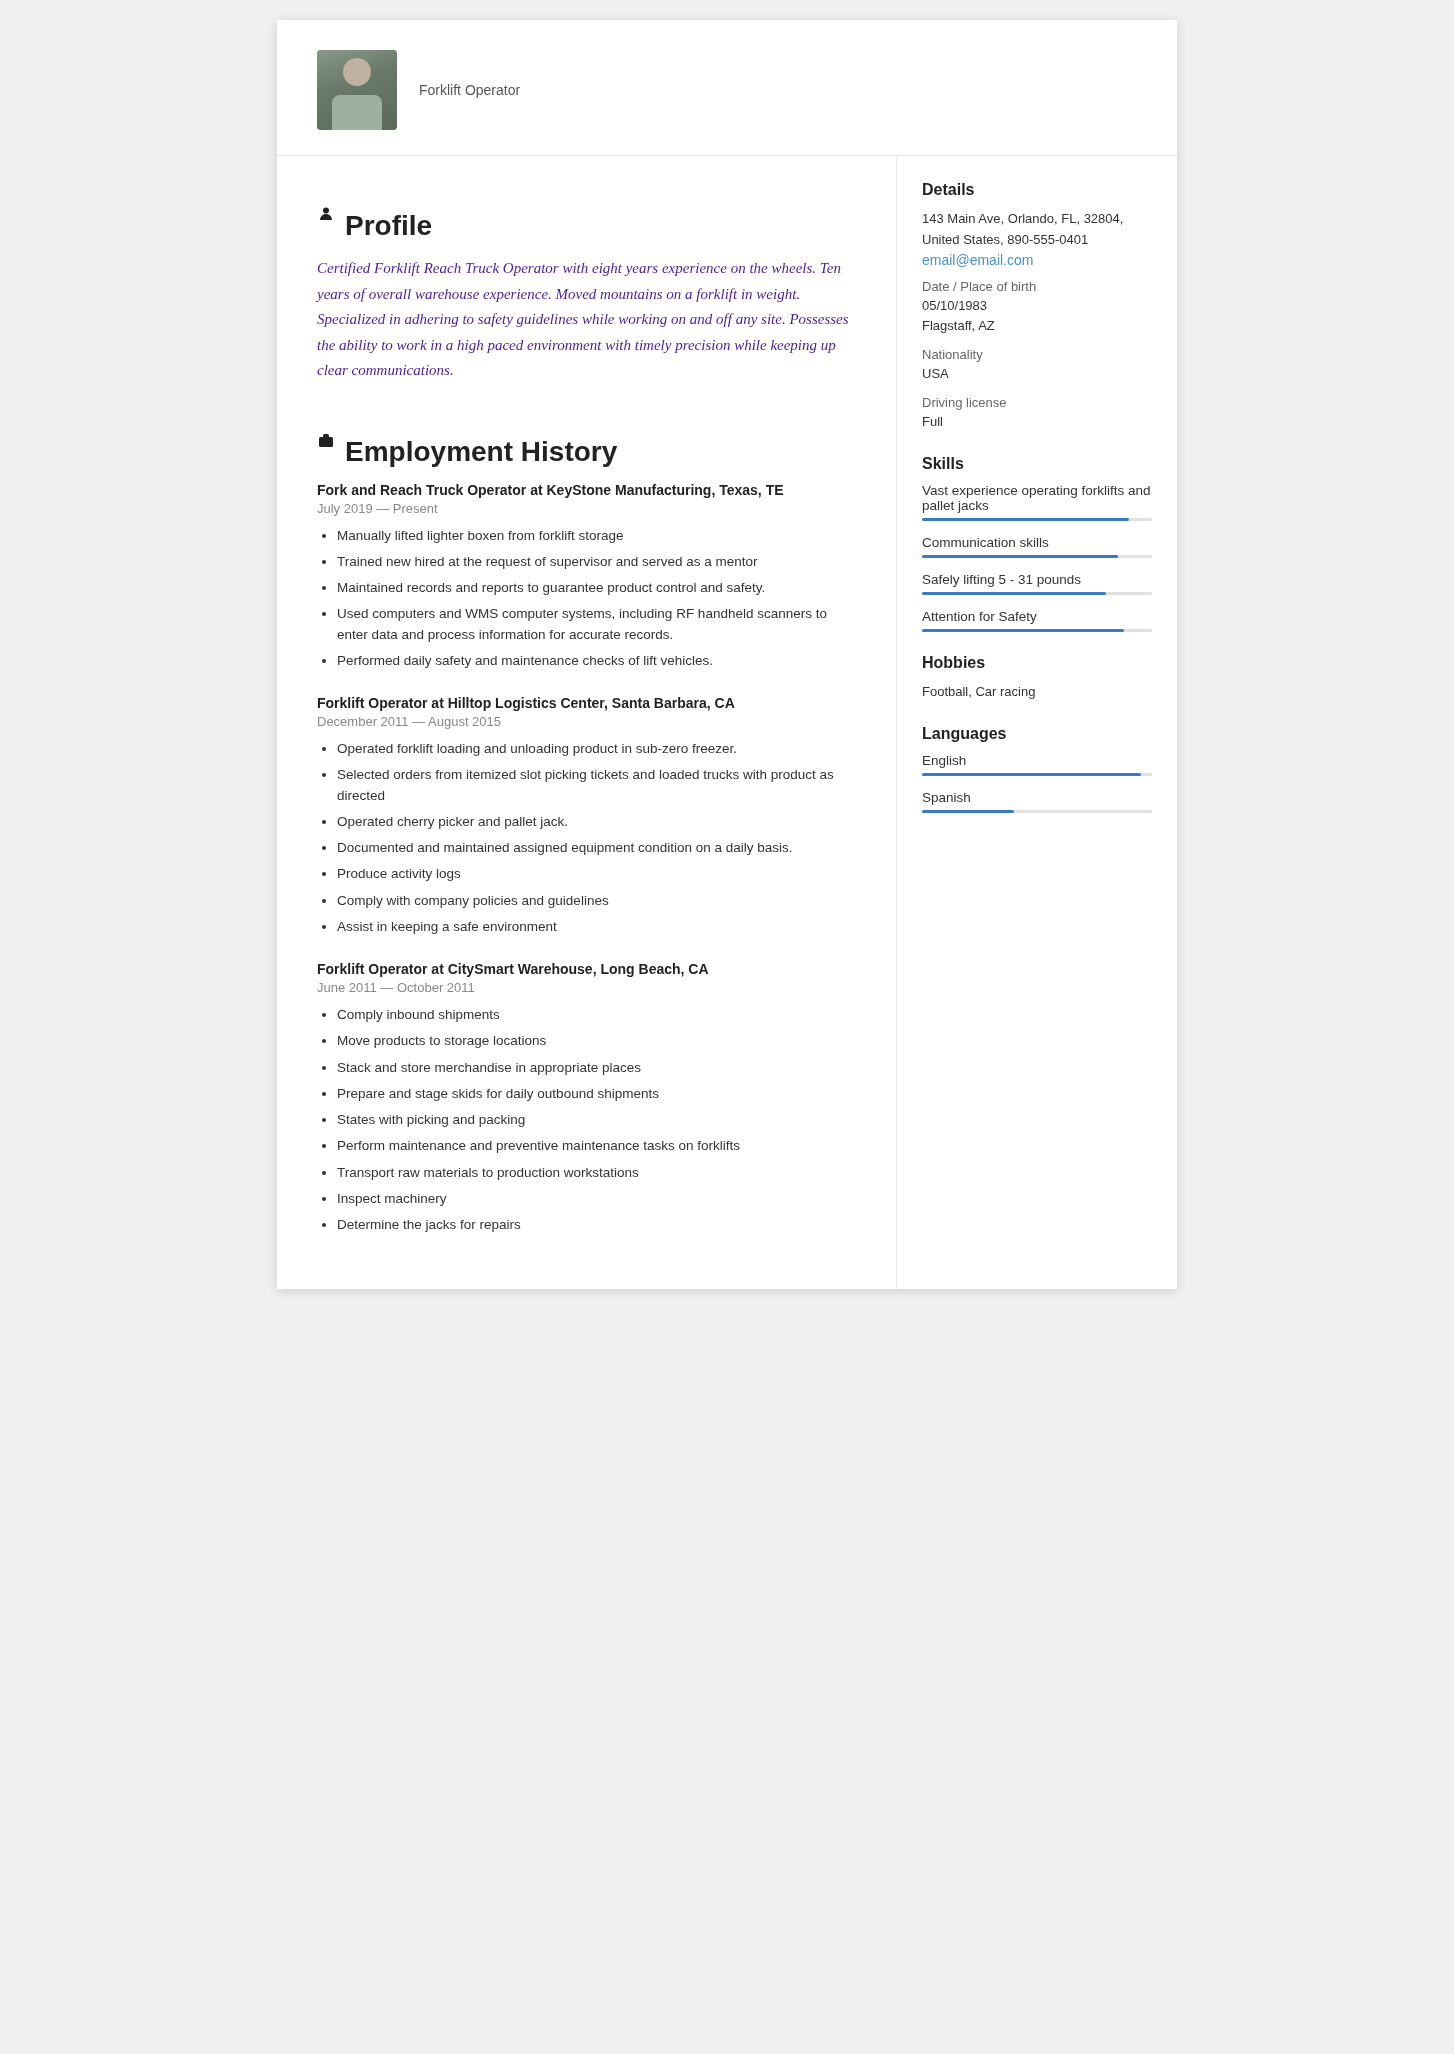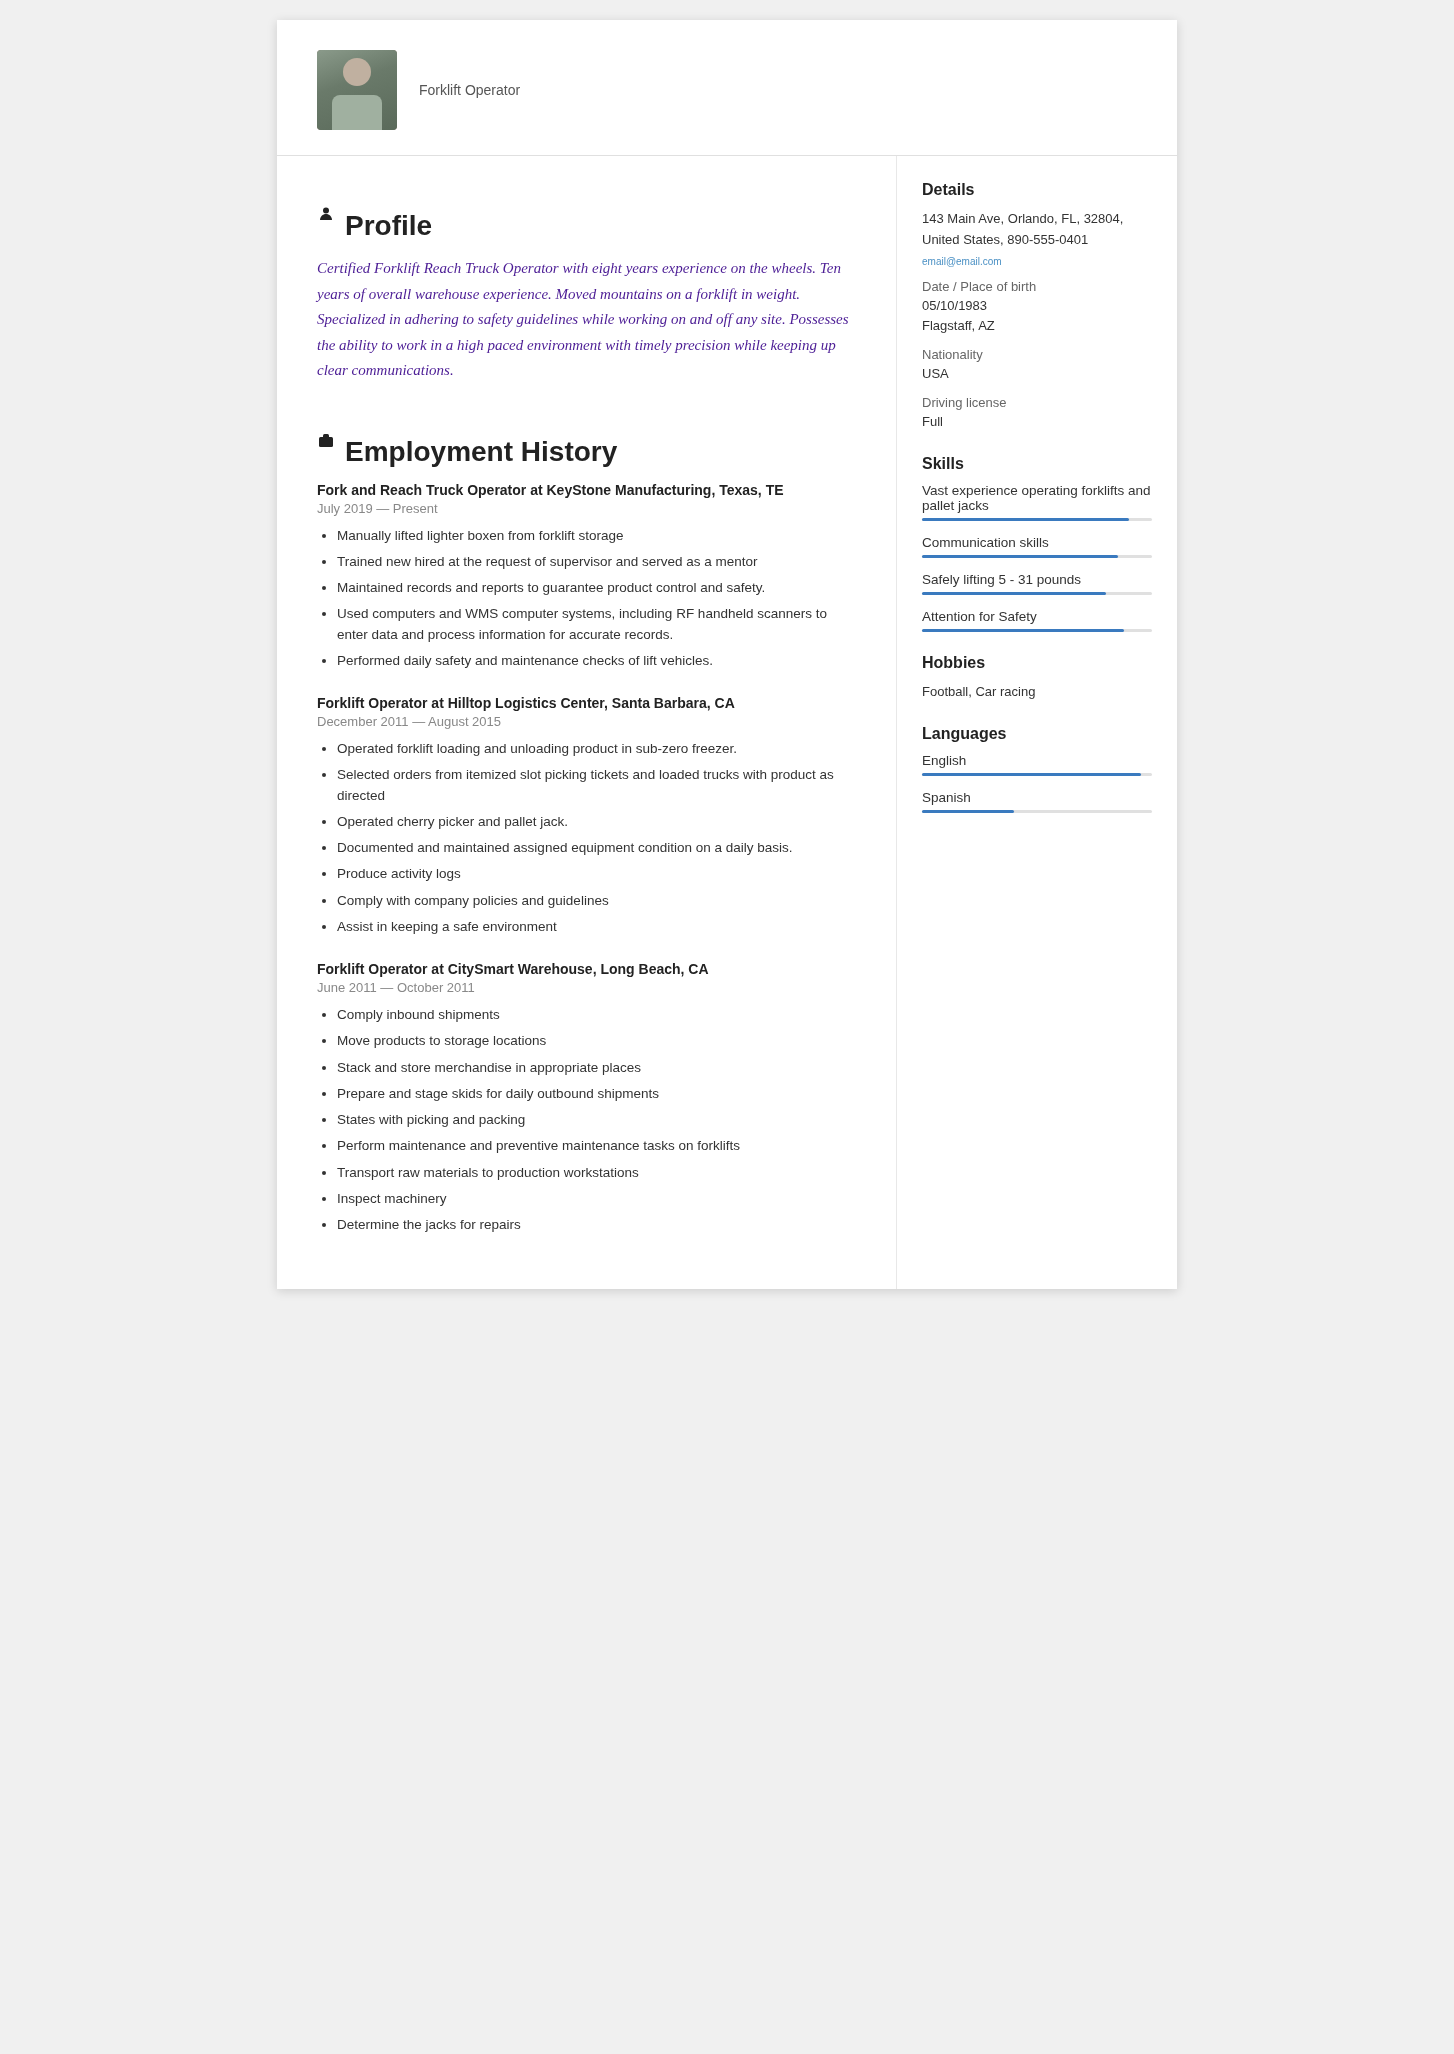--- a/index.html
+++ b/index.html
@@ -169,21 +169,21 @@
     }
     .detail-label {
       font-size: 13px;
       color: #666;
       font-family: Arial, sans-serif;
       margin-top: 10px;
       margin-bottom: 2px;
     }
     .email-link {
       color: #4a90c4;
-      font-size: 10px;
+      font-size: 14px;
       font-family: Arial, sans-serif;
       text-decoration: none;
     }
     
     .skill-item { margin-bottom: 14px; }
     .skill-name {
       font-size: 13.5px;
       color: #333;
       font-family: Arial, sans-serif;
       margin-bottom: 5px;

